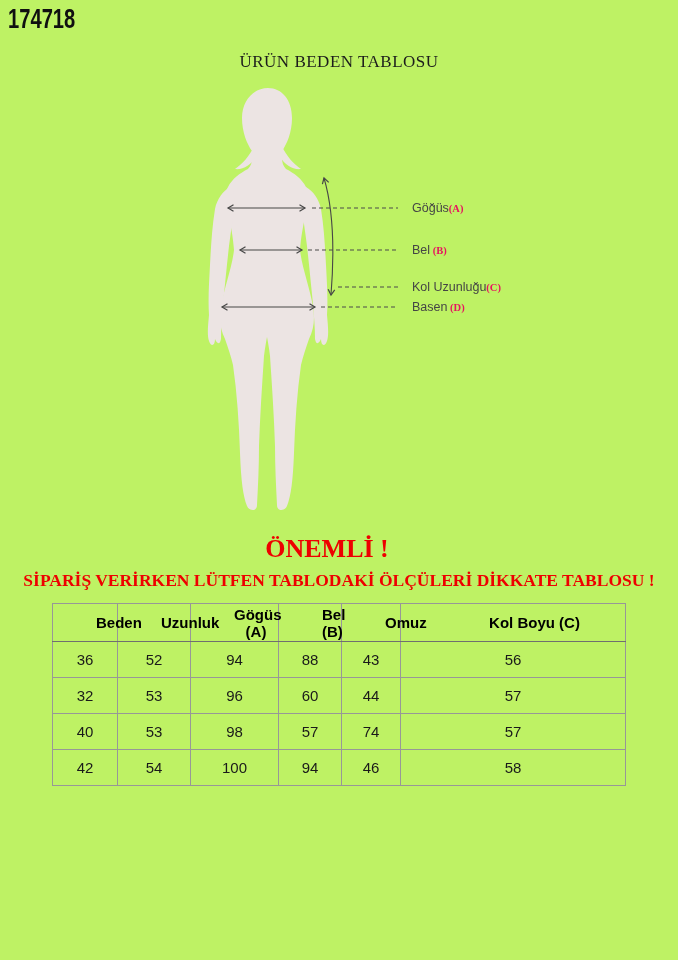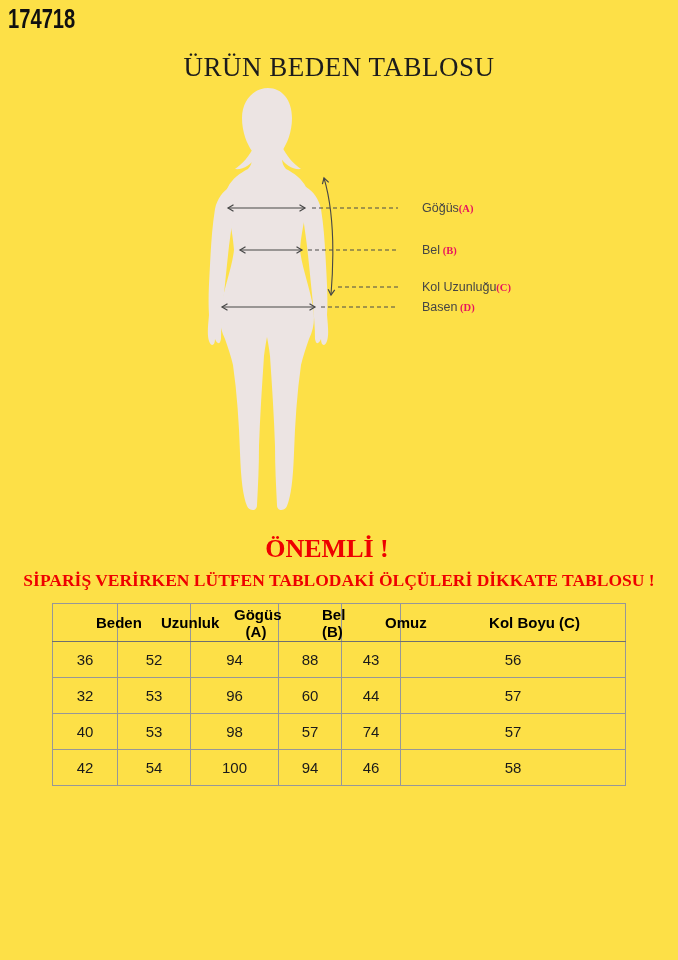--- a/index.html
+++ b/index.html
@@ -1,23 +1,23 @@
 <!DOCTYPE html>
 <html><head>
 <meta charset="utf-8">
 <style>
   html,body{margin:0;padding:0;background:#fff;}
-  .page{position:relative;width:678px;height:960px;background:#fde047;overflow:hidden;
+  .page{position:relative;width:678px;height:960px;background:#bef264;overflow:hidden;
         font-family:"Liberation Sans",sans-serif;}
   .product-code{position:absolute;left:8px;top:3px;font-size:28px;font-weight:bold;color:#101010;
         transform:scaleX(0.72);transform-origin:left top;letter-spacing:0px;}
   .doc-title{position:absolute;left:0;top:52px;width:678px;text-align:center;
-        font-family:"Liberation Serif",serif;font-size:27px;color:#1c1c1c;letter-spacing:0.5px;}
+        font-family:"Liberation Serif",serif;font-size:17px;color:#1c1c1c;letter-spacing:0.5px;}
   .diagram-svg{position:absolute;left:0;top:85px;}
-  .mlabel{position:absolute;left:422px;font-size:12.5px;color:#454545;white-space:pre;
+  .mlabel{position:absolute;left:412px;font-size:12.5px;color:#454545;white-space:pre;
         font-family:"Liberation Sans",sans-serif;}
   .mlabel .code{font-family:"Liberation Serif",serif;font-weight:bold;font-size:10.5px;color:#e8135f;}
   .warn-head{position:absolute;left:0;top:534px;width:654px;text-align:center;
         font-family:"Liberation Serif",serif;font-weight:bold;font-size:26px;color:#ee0000;}
   .warn-sub{position:absolute;left:0;top:570px;width:678px;text-align:center;
         font-family:"Liberation Serif",serif;font-weight:bold;font-size:17.5px;color:#ee0000;}
   table.size{position:absolute;left:52px;top:603px;width:573px;border-collapse:collapse;
         table-layout:fixed;font-family:"Liberation Sans",sans-serif;}
   table.size th,table.size td{border:1.6px solid #979797;text-align:center;vertical-align:middle;
         color:#1a1a1a;font-size:15px;padding:0;}

